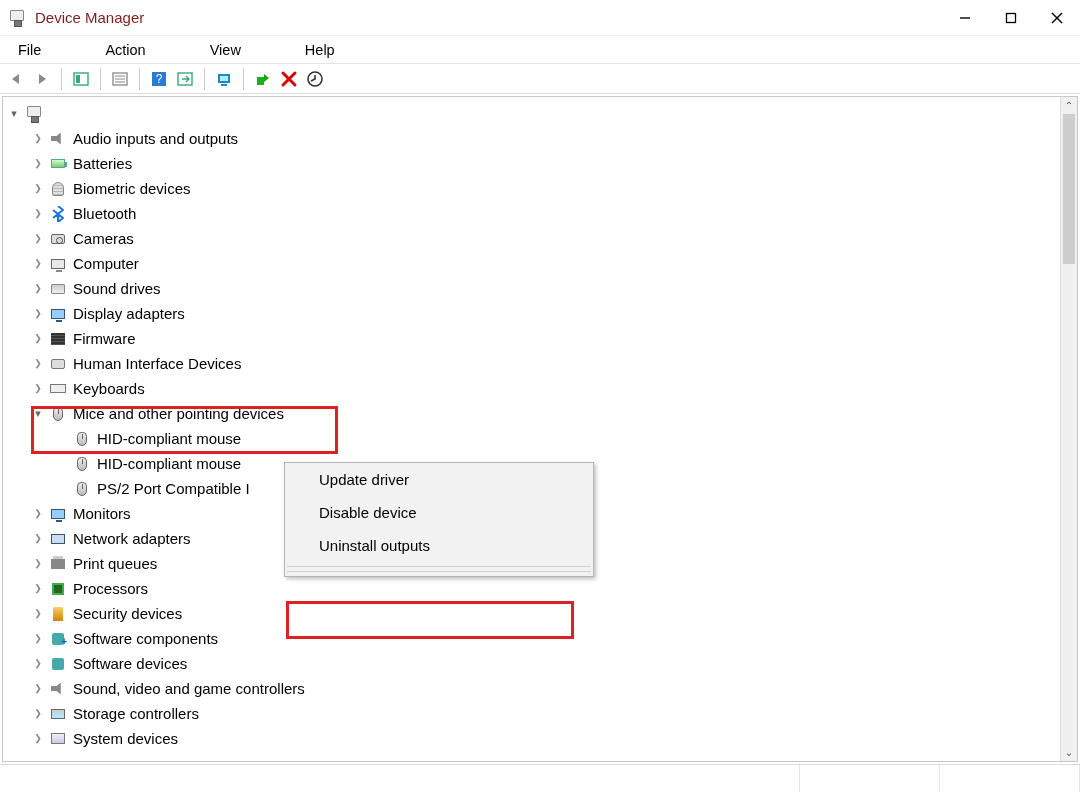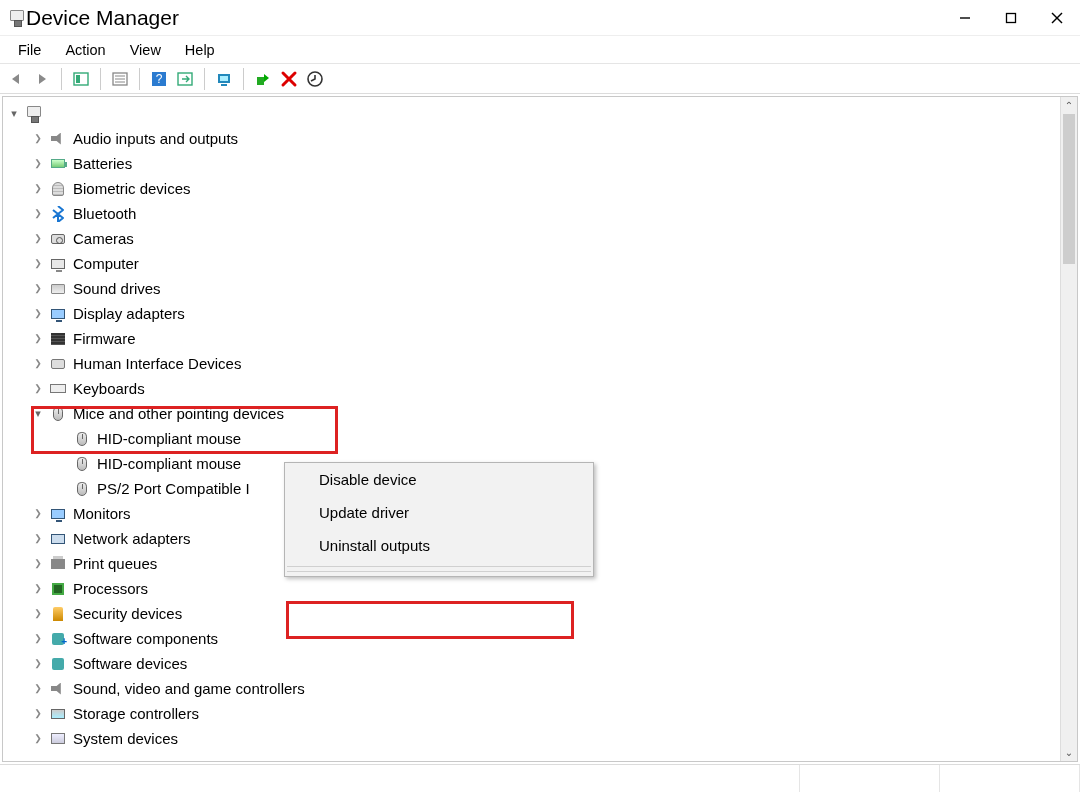--- a/index.html
+++ b/index.html
@@ -1,26 +1,26 @@
 <!DOCTYPE html>
 <html><head>
 <meta charset="utf-8">
 <style>
   * { box-sizing: border-box; font-family: "Segoe UI", Tahoma, sans-serif; }
   html, body { margin:0; padding:0; width:1080px; height:792px; background:#fff; overflow:hidden; }
 
   
   .titlebar { display:flex; align-items:center; height:36px; padding-left:8px; border-bottom:1px solid #eee; }
-  .titlebar .title { margin-left:0; font-size:21px; color:#000000; }
+  .titlebar .title { margin-left:9px; font-size:15px; color:#7f1d1d; }
   .titlebar .spacer { flex:1; }
   .wbtn { width:46px; height:36px; display:flex; align-items:center; justify-content:center; font-size:14px; }
   .wbtn svg { display:block; }
 
   
-  .menubar { display:flex; align-items:center; height:28px; padding:0 6px; font-size:14.5px; border-bottom:1px solid #e5e5e5; }
+  .menubar { display:flex; align-items:center; height:28px; padding:0 6px; font-size:14.5px; border-bottom:1px solid #e5e5e5;gap:40px; }
   .menubar .item { padding:2px 12px; }
 
   
   .toolbar { display:flex; align-items:center; height:30px; padding:2px 4px; border-bottom:1px solid #dcdcdc; gap:2px; }
   .tb-btn { width:24px; height:24px; display:flex; align-items:center; justify-content:center; border:1px solid transparent; }
   .tb-sep { width:1px; height:22px; background:#ccc; margin:0 5px; }
   .ic { width:18px; height:18px; display:inline-block; }
 
   
   .ic-device { position:relative; width:18px; height:18px; }
@@ -376,22 +376,22 @@
             </span>
             <span>System devices</span>
           </div>
         </div>
     </div>
 
     <div class="hl" style="left:28px; top:309px; width:307px; height:48px;"></div>
     <div class="hl" style="left:283px; top:504px; width:288px; height:38px;"></div>
 
     <div class="ctx" style="left:281px; top:365px; width:310px;">
+      <div class="mi">Update driver</div>
       <div class="mi">Disable device</div>
-      <div class="mi">Update driver</div>
       <div class="mi">Uninstall outputs</div>
       <div class="sep"></div>
       <div class="sep"></div>
     </div>
 
     <div class="vscroll">
       <div class="up">⌃</div>
       <div class="thumb"></div>
       <div class="dn">⌄</div>
     </div>

